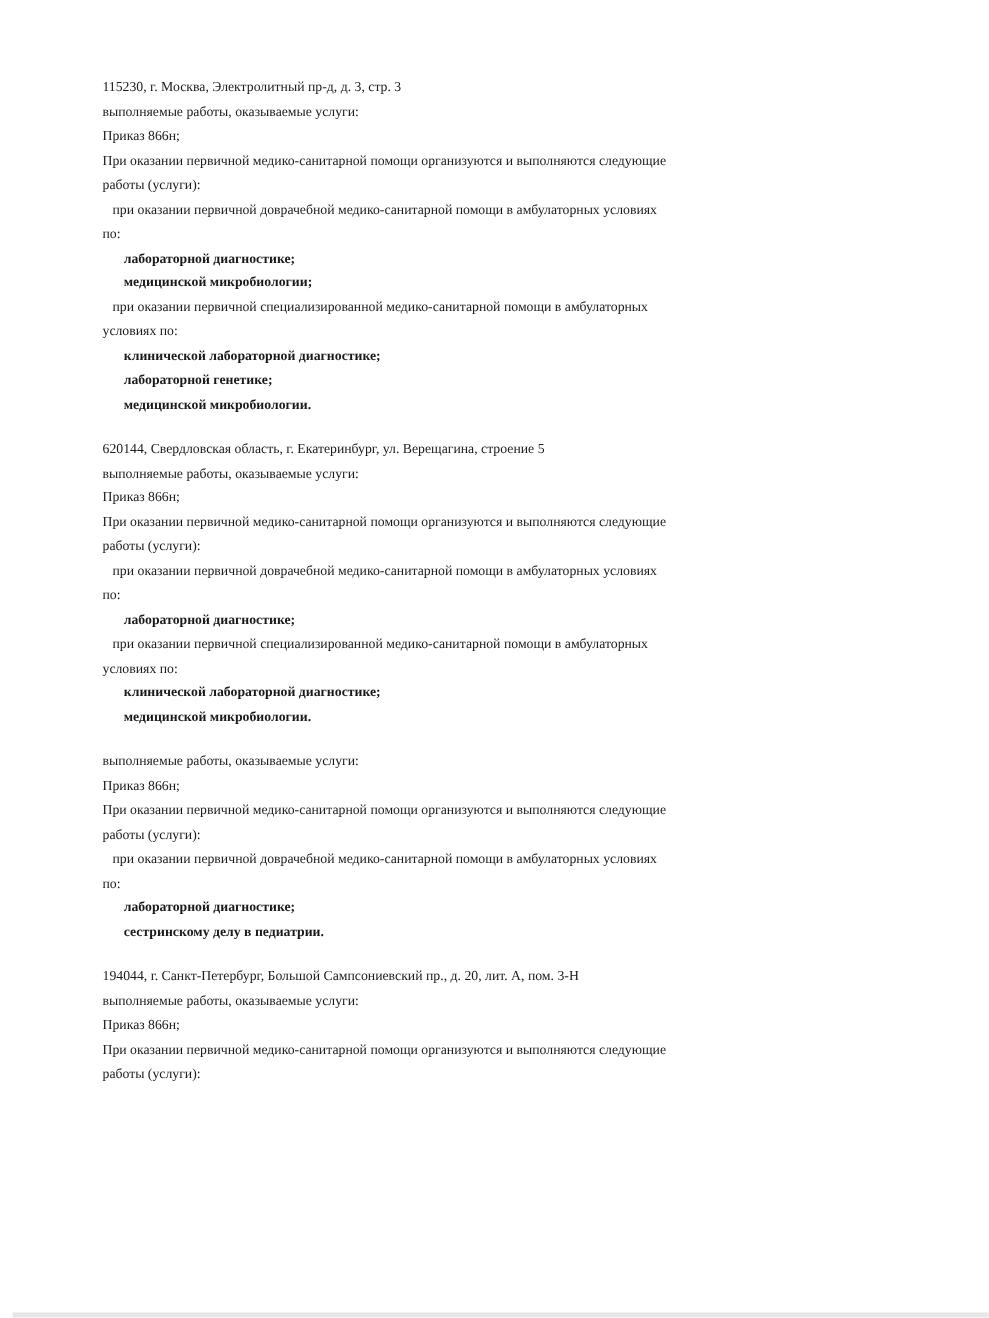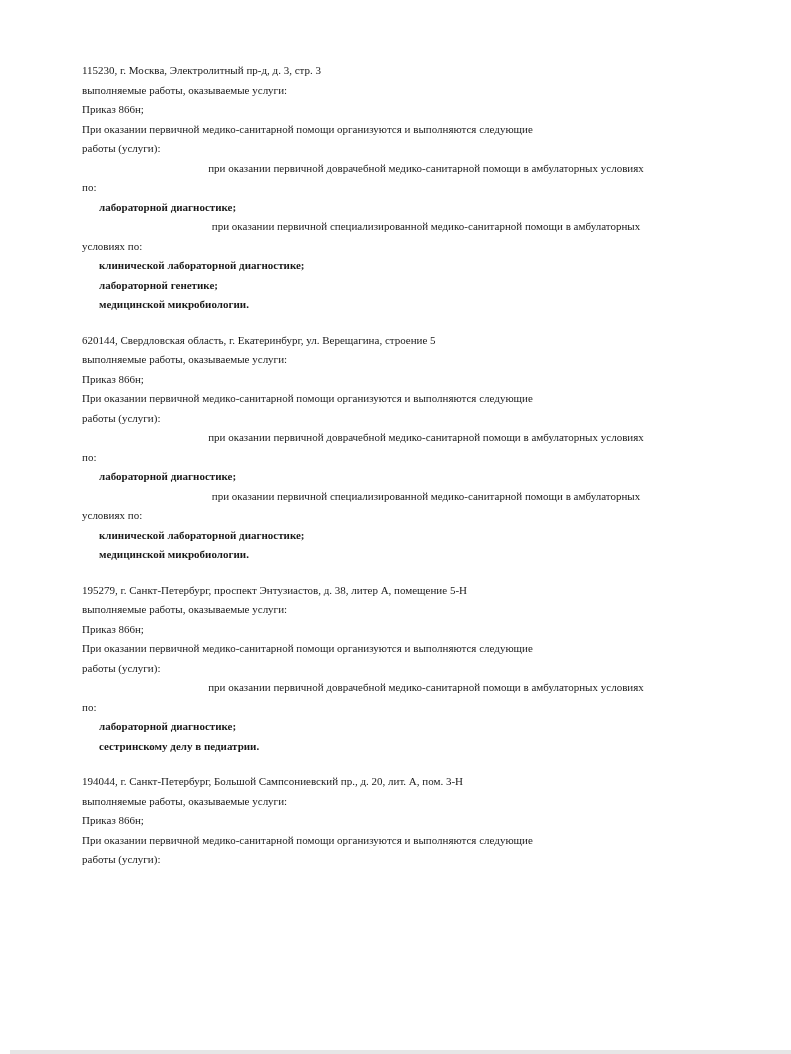--- a/index.html
+++ b/index.html
@@ -22,21 +22,21 @@
     width: 680px;
     font-size: 11px;
     line-height: 19.5px;
   }
   .block {
     margin: 0 0 16px 0;
   }
   .line {
     white-space: nowrap;
   }
-  .line[data-indent="1"] { padding-left: 8px; text-align: center; }
+  .line[data-indent="1"] { padding-left: 8px; }
   .line[data-indent="2"] { padding-left: 17px; font-weight: bold; }
   .scrollbar-track {
     position: absolute;
     left: 10px;
     right: 0;
     bottom: 0;
     height: 4px;
     background: #e6e6e6;
   }
 </style>
@@ -47,20 +47,21 @@
 
   <div class="block">
     <div class="line" data-indent="0">115230, г. Москва, Электролитный пр-д, д. 3, стр. 3</div>
     <div class="line" data-indent="0">выполняемые работы, оказываемые услуги:</div>
     <div class="line" data-indent="0">Приказ 866н;</div>
     <div class="line" data-indent="0">При оказании первичной медико-санитарной помощи организуются и выполняются следующие</div>
     <div class="line" data-indent="0">работы (услуги):</div>
     <div class="line" data-indent="1">при оказании первичной доврачебной медико-санитарной помощи в амбулаторных условиях</div>
     <div class="line" data-indent="0">по:</div>
     <div class="line" data-indent="2">лабораторной диагностике;</div>
+    <div class="line" data-indent="2">медицинской микробиологии;</div>
     <div class="line" data-indent="1">при оказании первичной специализированной медико-санитарной помощи в амбулаторных</div>
     <div class="line" data-indent="0">условиях по:</div>
     <div class="line" data-indent="2">клинической лабораторной диагностике;</div>
     <div class="line" data-indent="2">лабораторной генетике;</div>
     <div class="line" data-indent="2">медицинской микробиологии.</div>
   </div>
 
   <div class="block">
     <div class="line" data-indent="0">620144, Свердловская область, г. Екатеринбург, ул. Верещагина, строение 5</div>
     <div class="line" data-indent="0">выполняемые работы, оказываемые услуги:</div>
@@ -70,21 +71,20 @@
     <div class="line" data-indent="1">при оказании первичной доврачебной медико-санитарной помощи в амбулаторных условиях</div>
     <div class="line" data-indent="0">по:</div>
     <div class="line" data-indent="2">лабораторной диагностике;</div>
     <div class="line" data-indent="1">при оказании первичной специализированной медико-санитарной помощи в амбулаторных</div>
     <div class="line" data-indent="0">условиях по:</div>
     <div class="line" data-indent="2">клинической лабораторной диагностике;</div>
     <div class="line" data-indent="2">медицинской микробиологии.</div>
   </div>
 
   <div class="block">
-    <div class="line" data-indent="0">195279, г. Санкт-Петербург, проспект Энтузиастов, д. 38, литер А, помещение 5-Н</div>
     <div class="line" data-indent="0">выполняемые работы, оказываемые услуги:</div>
     <div class="line" data-indent="0">Приказ 866н;</div>
     <div class="line" data-indent="0">При оказании первичной медико-санитарной помощи организуются и выполняются следующие</div>
     <div class="line" data-indent="0">работы (услуги):</div>
     <div class="line" data-indent="1">при оказании первичной доврачебной медико-санитарной помощи в амбулаторных условиях</div>
     <div class="line" data-indent="0">по:</div>
     <div class="line" data-indent="2">лабораторной диагностике;</div>
     <div class="line" data-indent="2">сестринскому делу в педиатрии.</div>
   </div>
 

